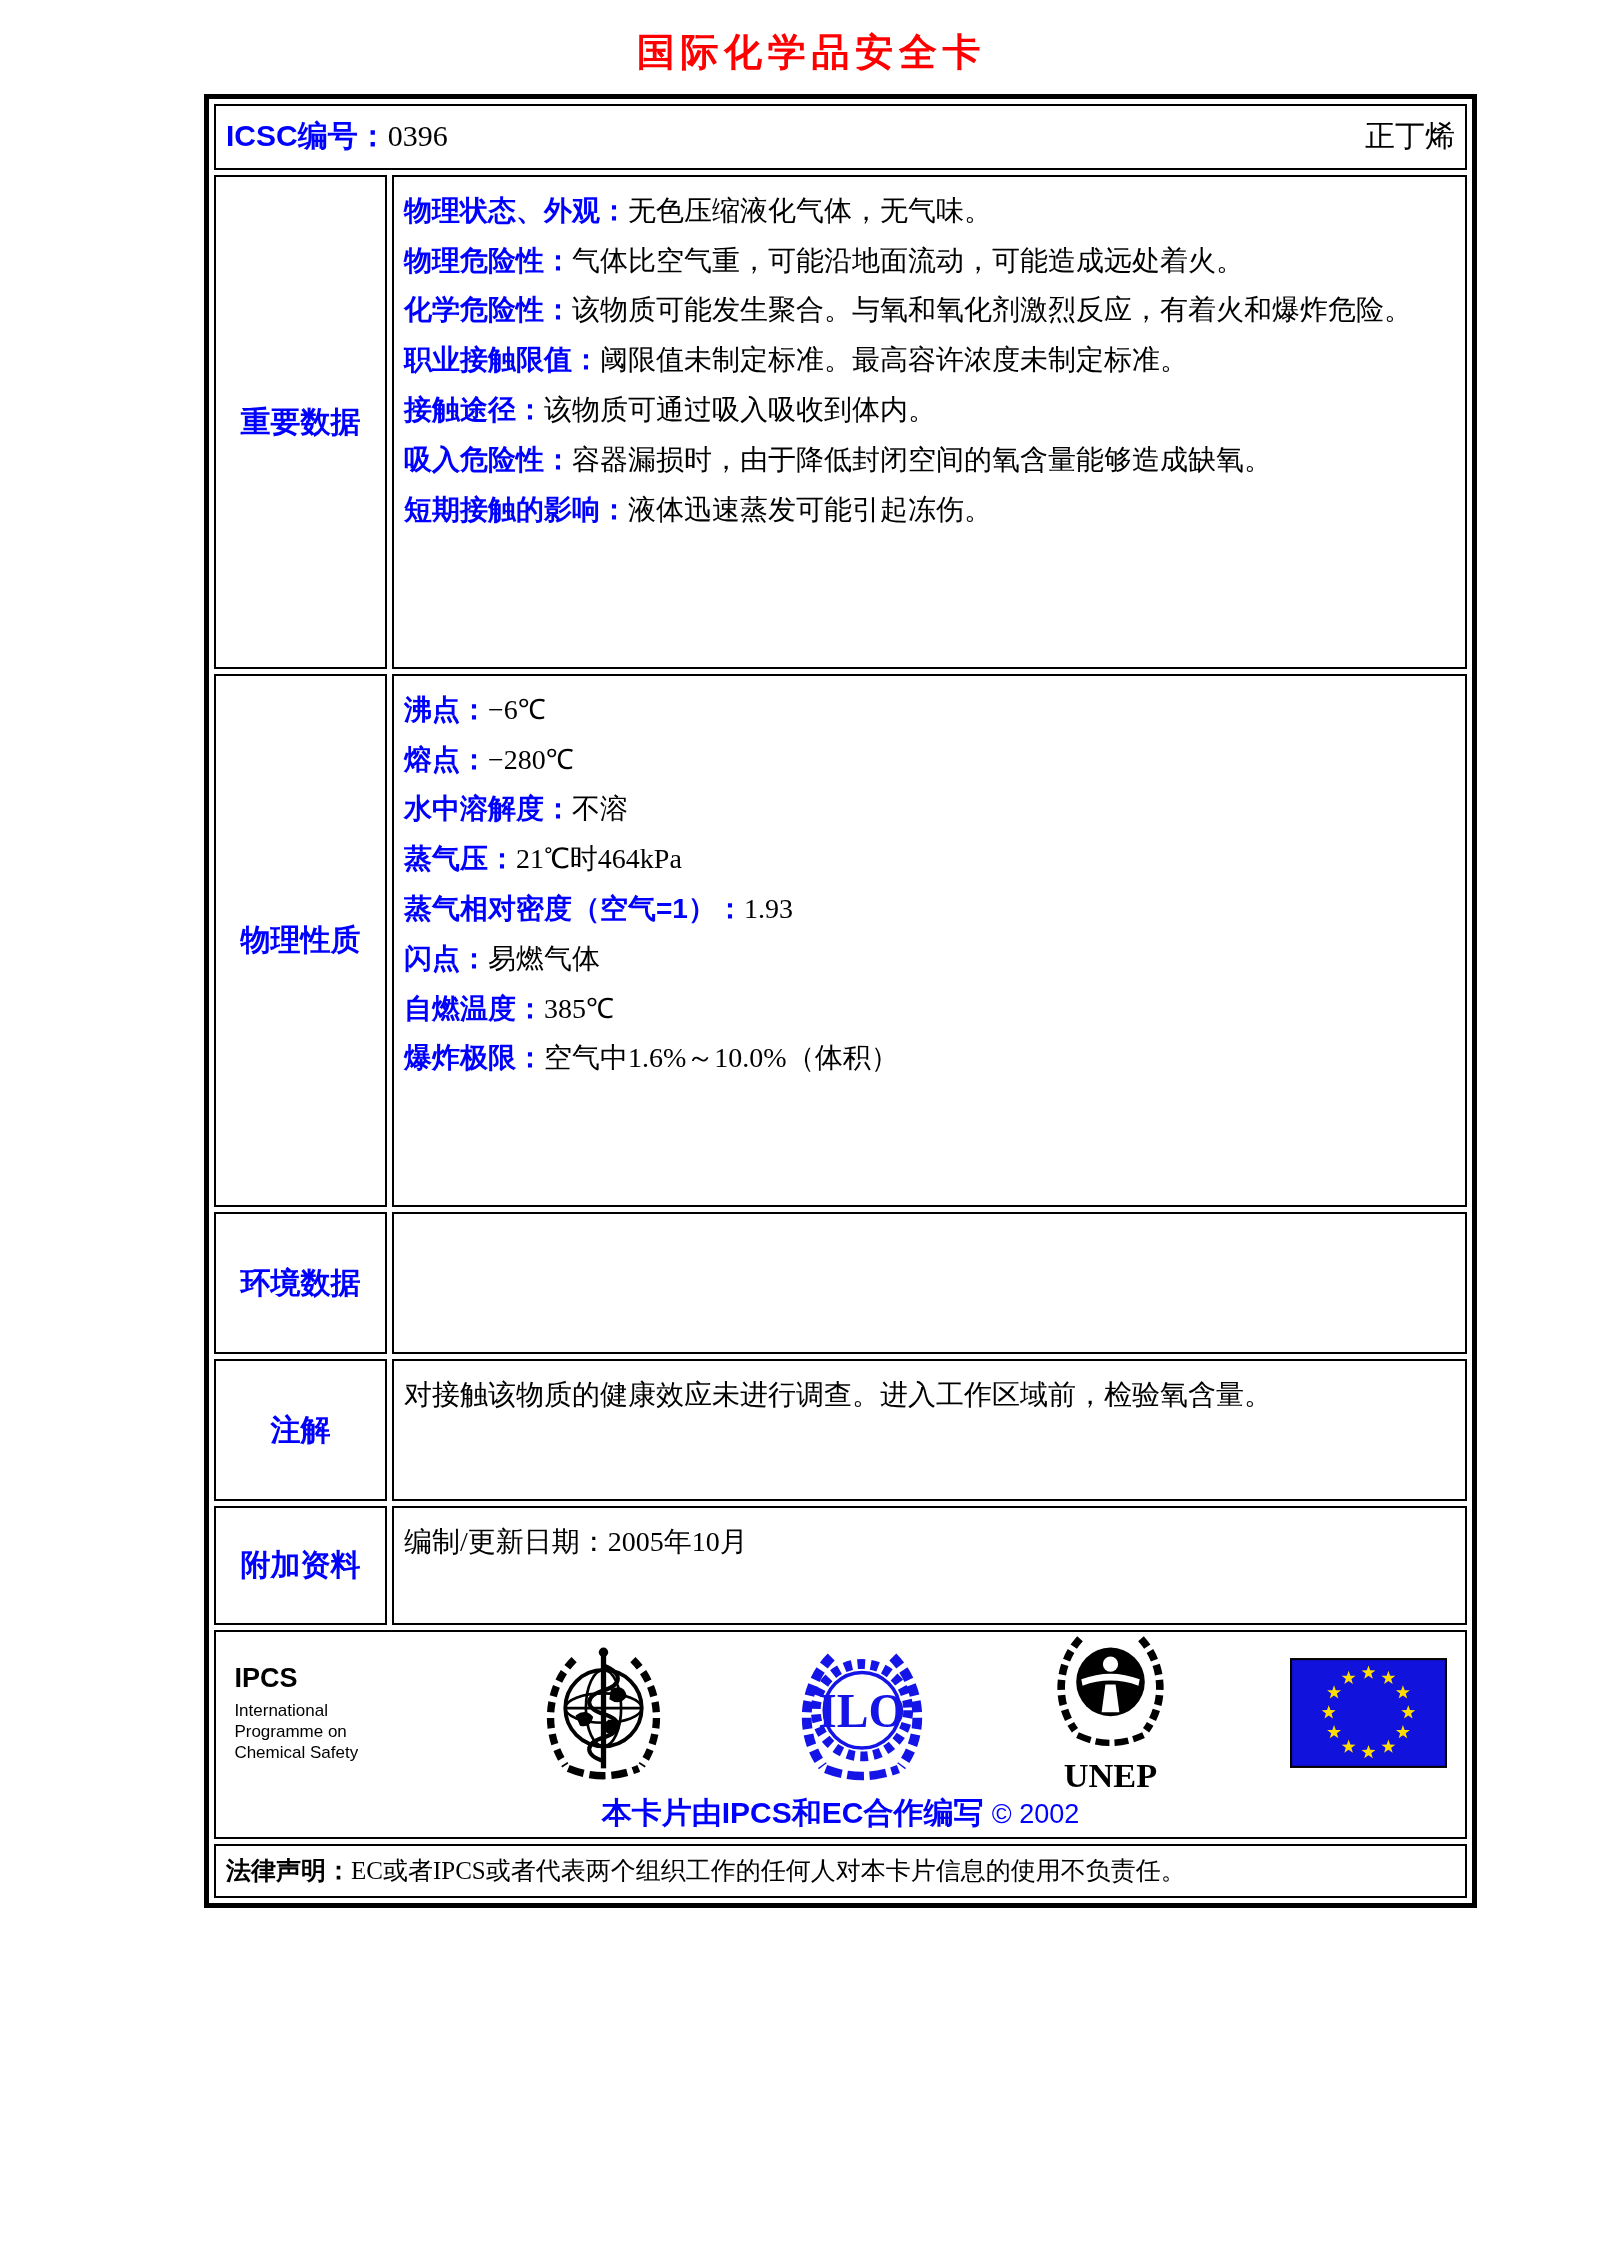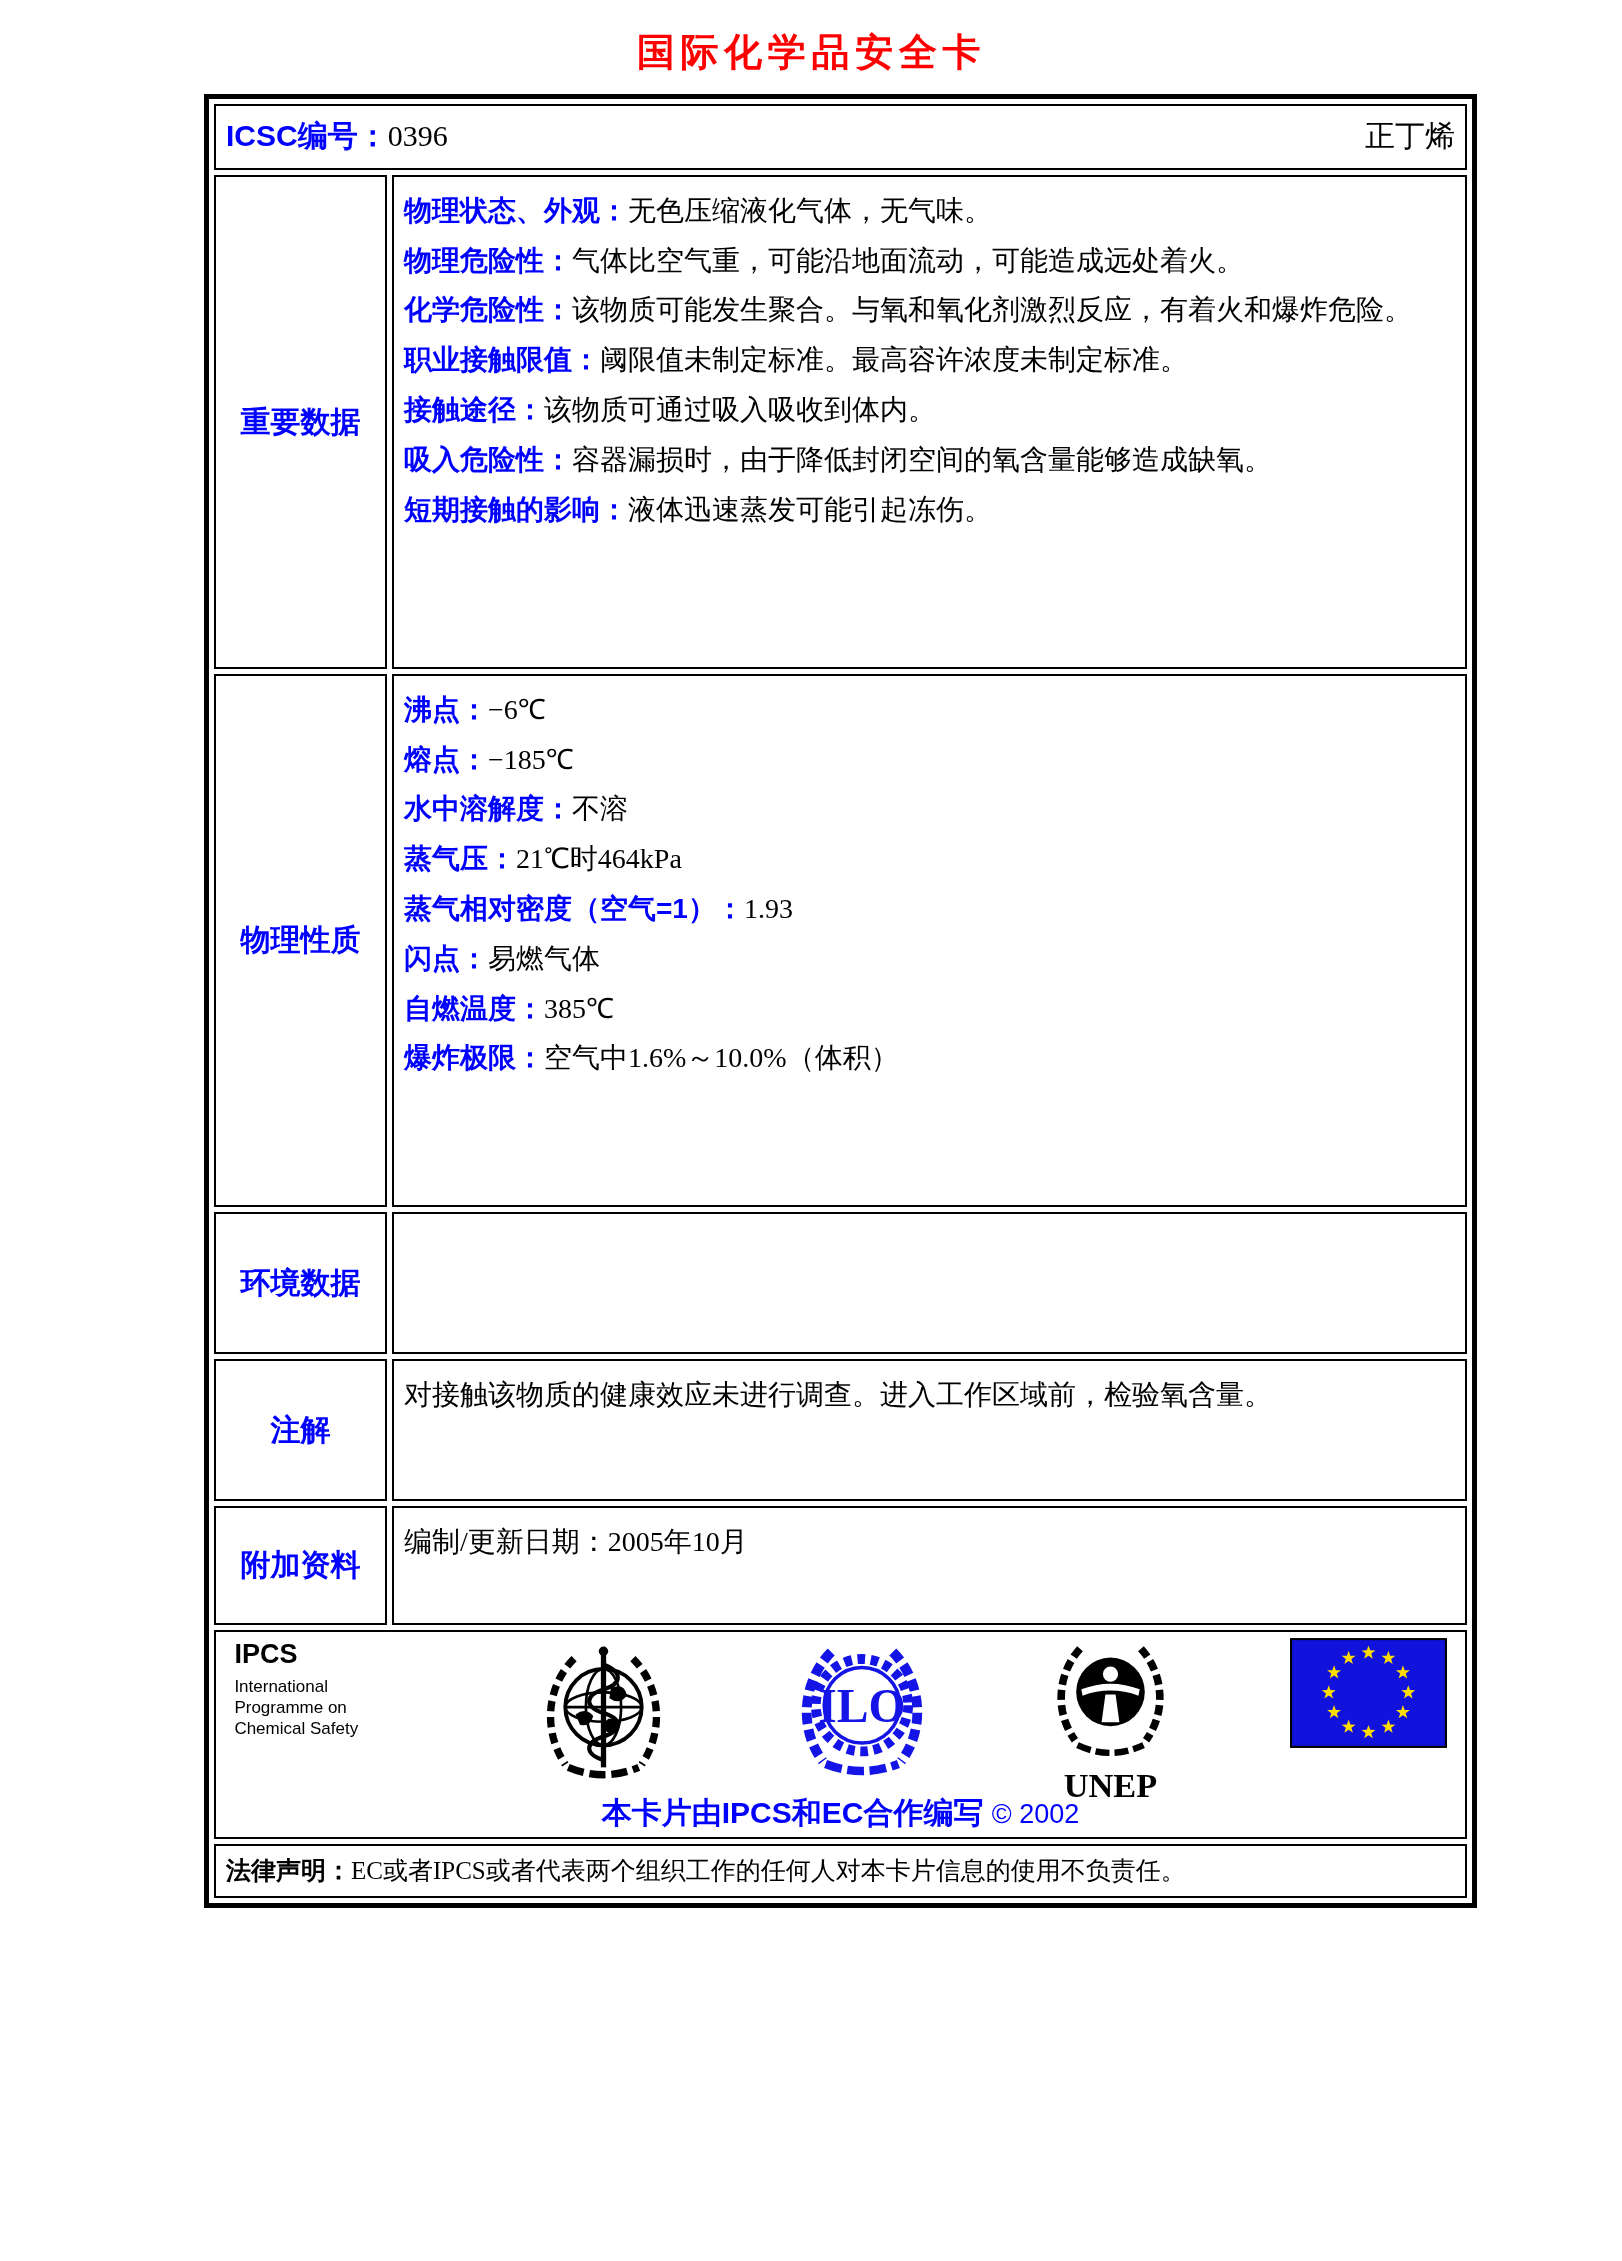--- a/index.html
+++ b/index.html
@@ -32,21 +32,21 @@
   td.content-cell{
     vertical-align:top;padding:8.5px 18.4px 7px 10px;
     font-size:28px;line-height:1.78;margin-left:20px;
   }
   .kv-line .k{
     color:#0000ff;font-weight:bold;
     font-family:"Liberation Sans", sans-serif;
   }
   .kv-line .v{color:#000;}
   td.logos-cell{height:192px;vertical-align:top;padding:5.7px 18.4px 2.8px 18.4px;}
-  .logos-row{display:flex;align-items:flex-start;justify-content:space-between;height:150px;}
+  .logos-row{display:flex;align-items:center;justify-content:space-between;height:150px;}
   .ipcs-block{width:180px;font-family:"Liberation Sans", sans-serif;line-height:1.25;}
   .ipcs-heading{font-size:27px;font-weight:bold;margin-bottom:4.2px;}
   .ipcs-line{font-size:17px;}
   .credit-line{
     text-align:center;margin-top:5px;
     font-family:"Liberation Sans", sans-serif;
     font-size:30px;font-weight:bold;color:#0000ff;
   }
   .credit-line .copyright{font-weight:normal;font-size:27px;}
   td.legal-cell{height:45px;vertical-align:middle;padding:2.8px 10px;font-size:25px;}
@@ -86,21 +86,21 @@
       <div class="kv-line"><span class="k">接触途径：</span><span class="v">该物质可通过吸入吸收到体内。</span></div>
       <div class="kv-line"><span class="k">吸入危险性：</span><span class="v">容器漏损时，由于降低封闭空间的氧含量能够造成缺氧。</span></div>
       <div class="kv-line"><span class="k">短期接触的影响：</span><span class="v">液体迅速蒸发可能引起冻伤。</span></div>
     </td>
   </tr>
 
   <tr>
     <td class="label-cell" style="height:527px;">物理性质</td>
     <td class="content-cell">
       <div class="kv-line"><span class="k">沸点：</span><span class="v">−6℃</span></div>
-      <div class="kv-line"><span class="k">熔点：</span><span class="v">−185℃</span></div>
+      <div class="kv-line"><span class="k">熔点：</span><span class="v">−280℃</span></div>
       <div class="kv-line"><span class="k">水中溶解度：</span><span class="v">不溶</span></div>
       <div class="kv-line"><span class="k">蒸气压：</span><span class="v">21℃时464kPa</span></div>
       <div class="kv-line"><span class="k">蒸气相对密度（空气=1）：</span><span class="v">1.93</span></div>
       <div class="kv-line"><span class="k">闪点：</span><span class="v">易燃气体</span></div>
       <div class="kv-line"><span class="k">自燃温度：</span><span class="v">385℃</span></div>
       <div class="kv-line"><span class="k">爆炸极限：</span><span class="v">空气中1.6%～10.0%（体积）</span></div>
     </td>
   </tr>
 
   <tr>

